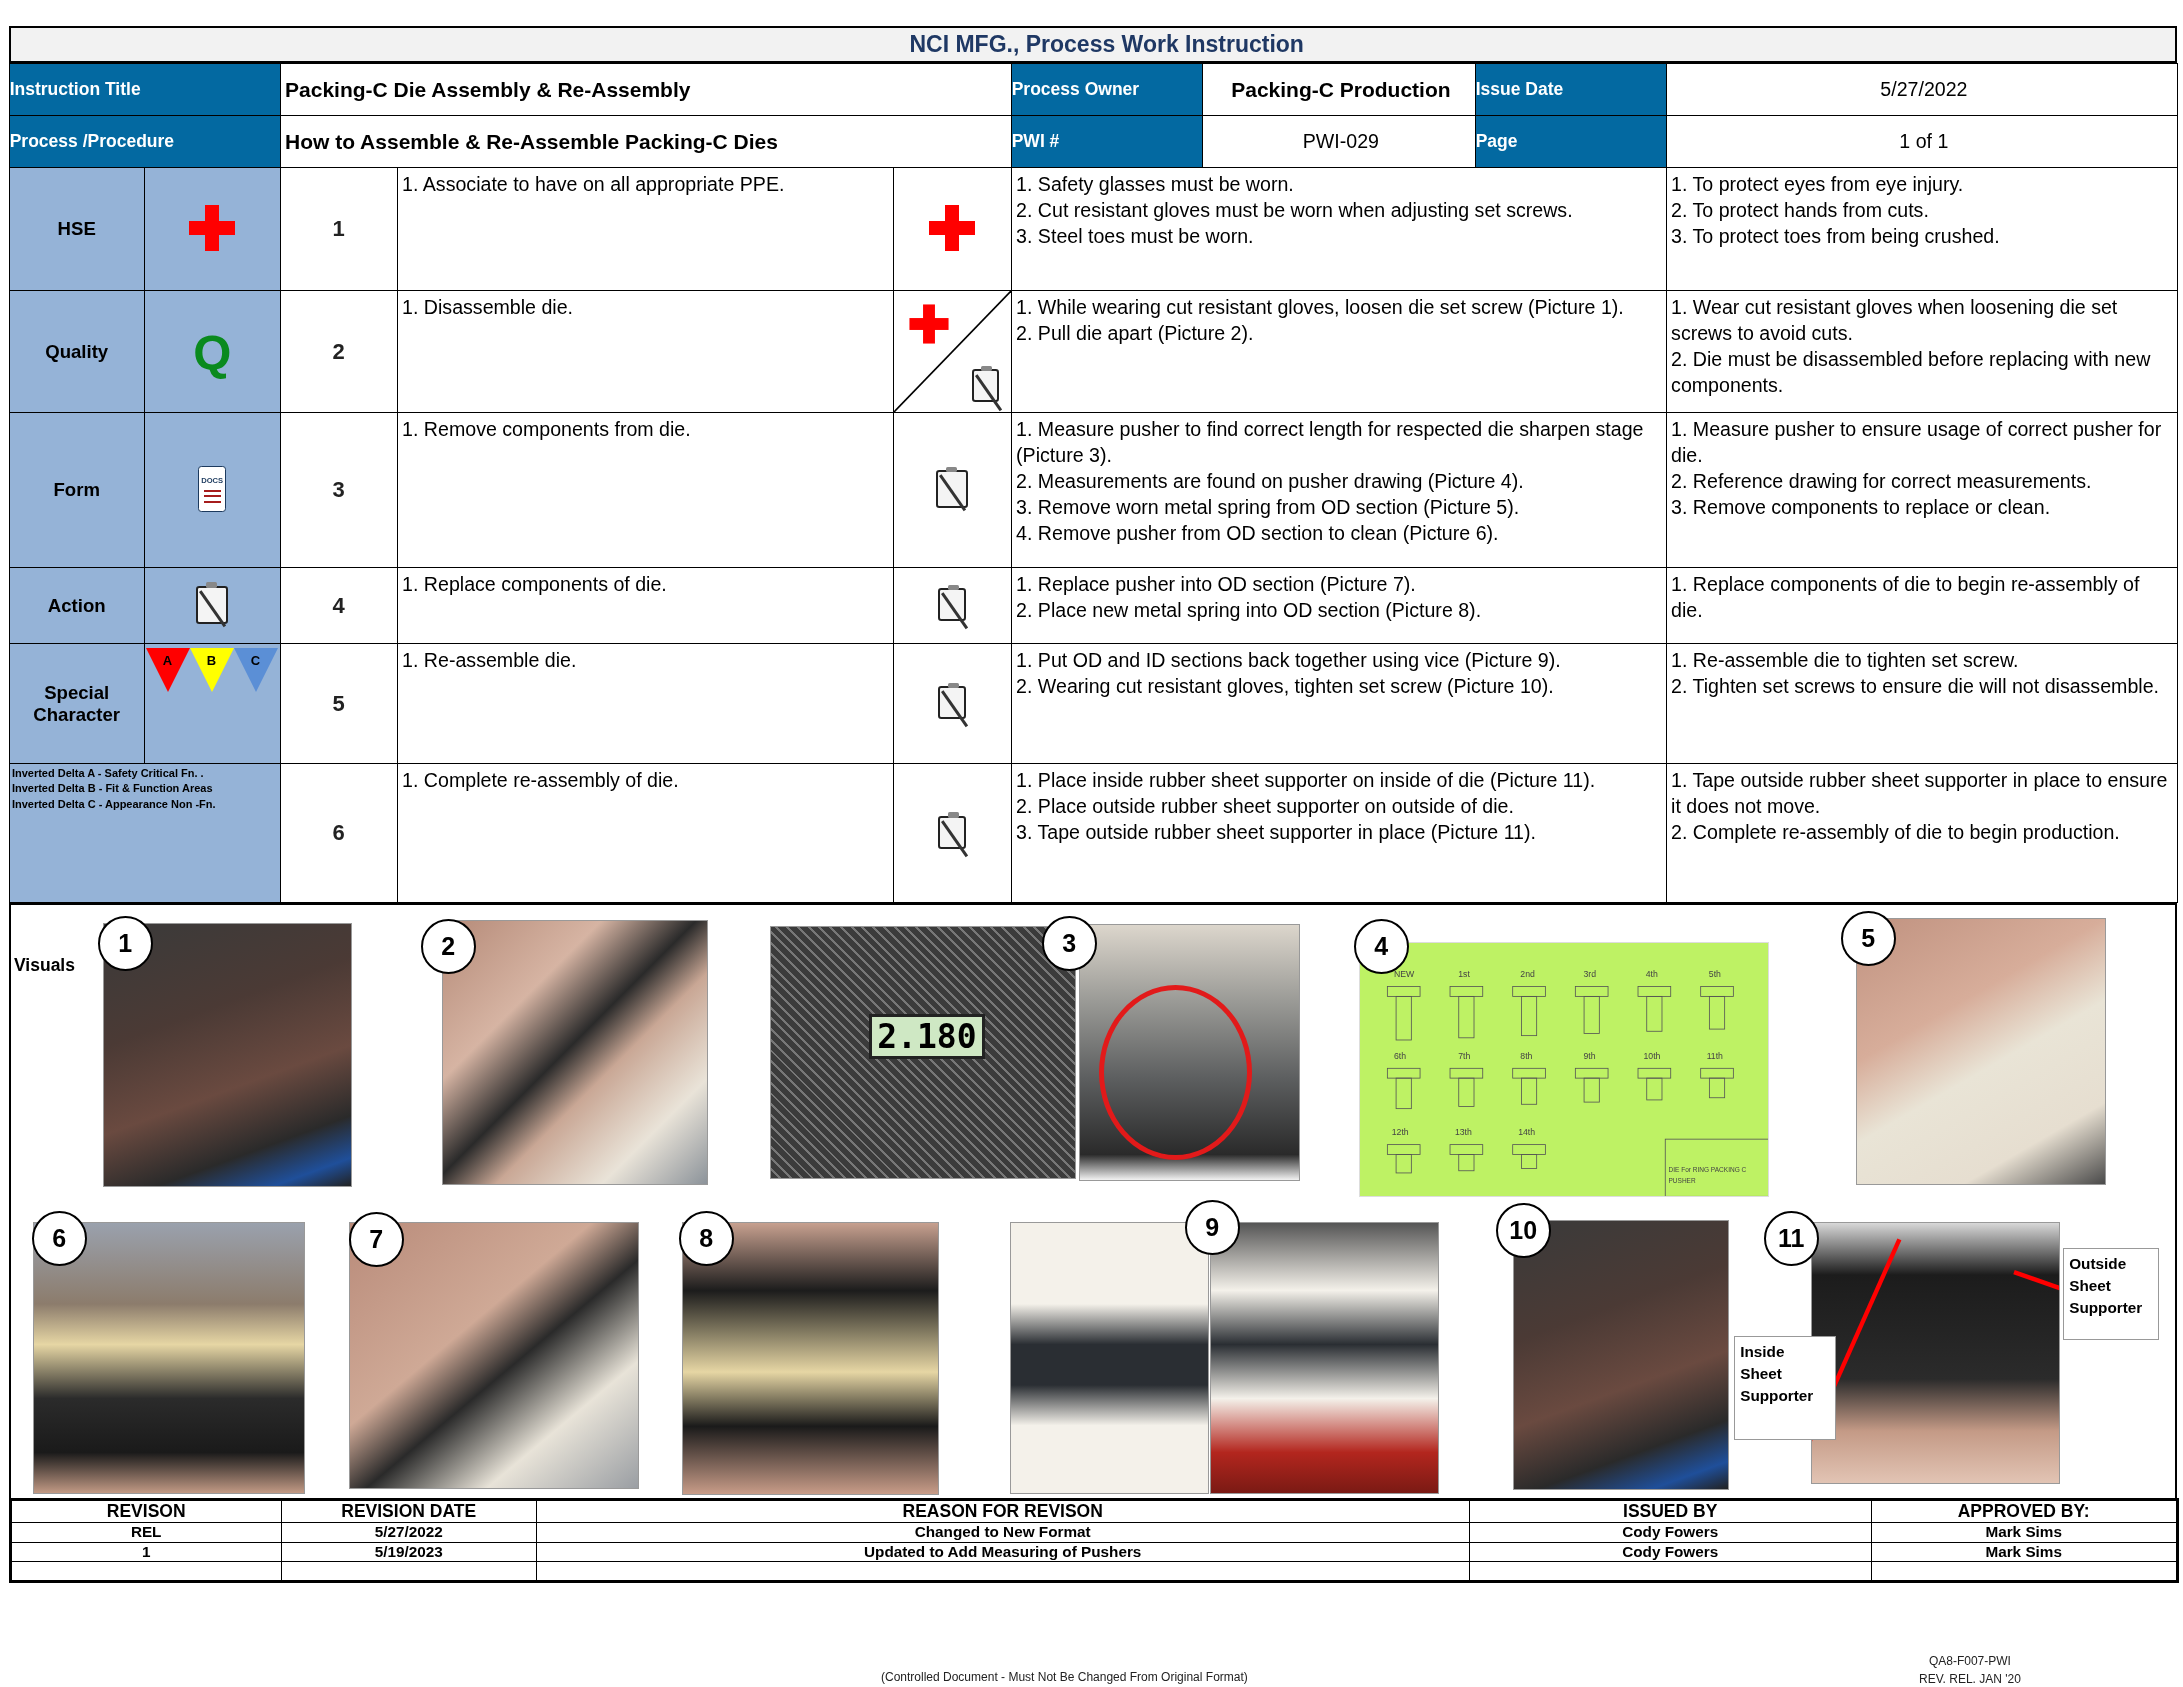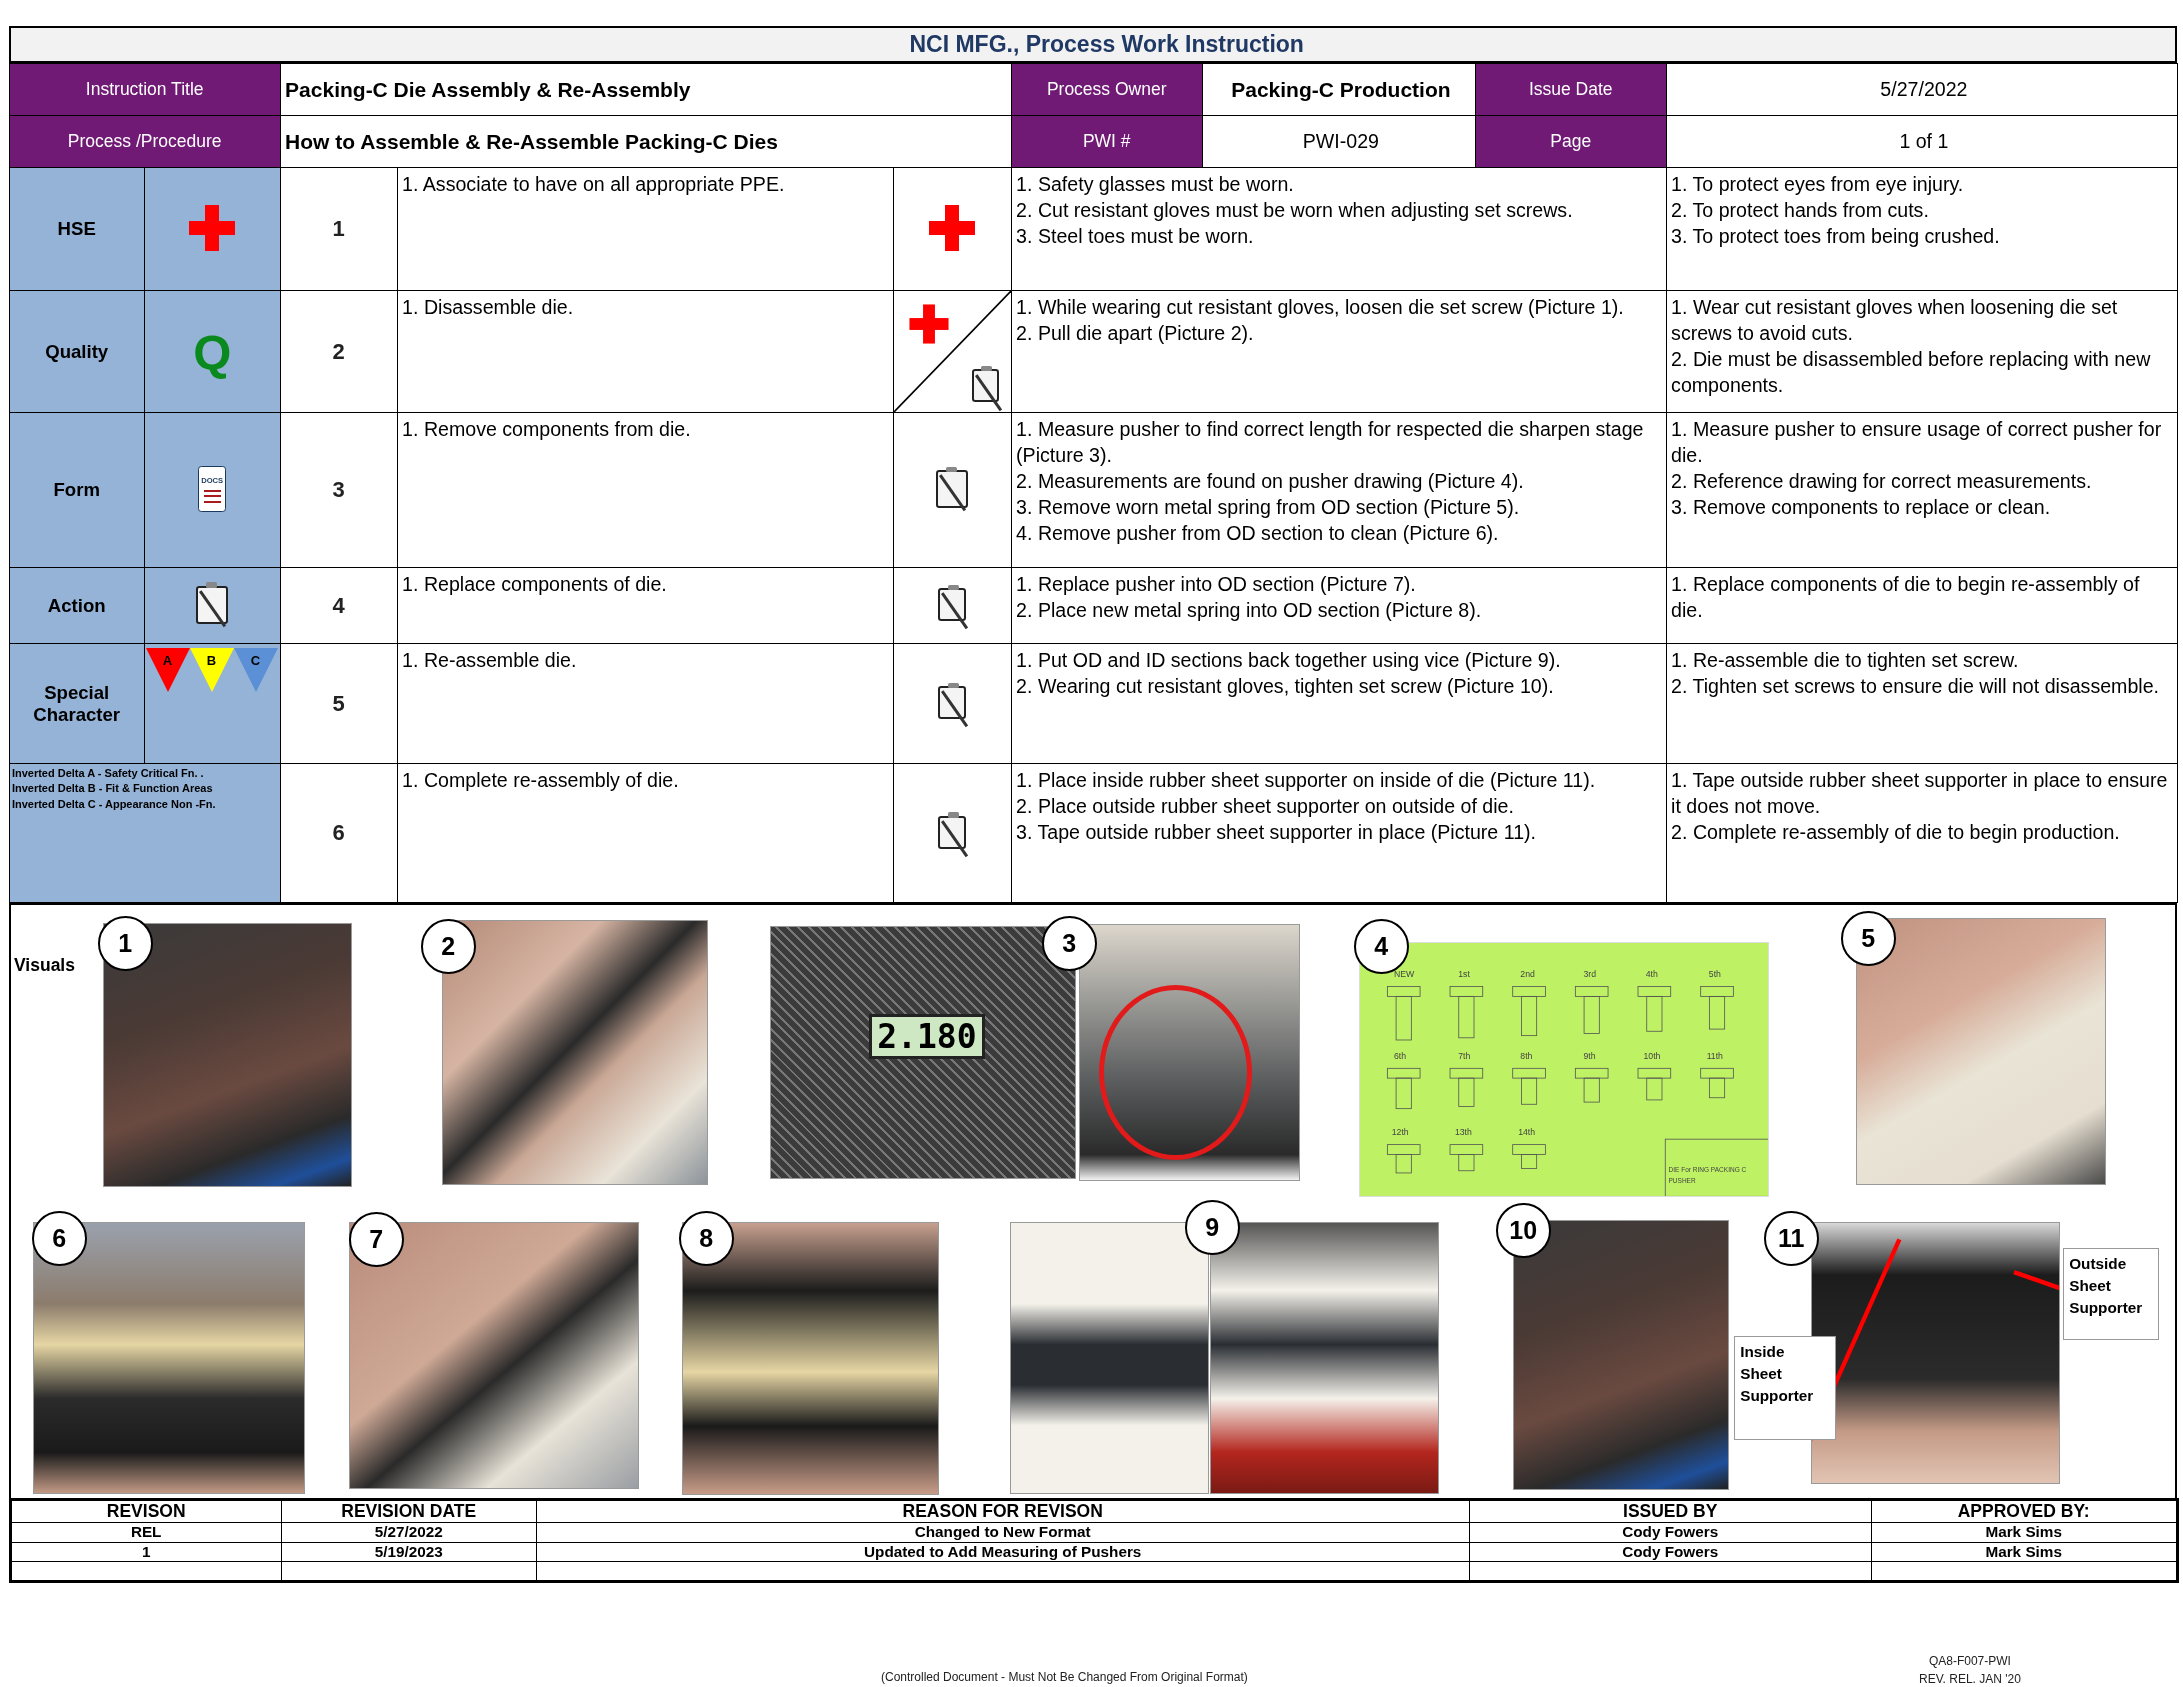--- a/index.html
+++ b/index.html
@@ -9,21 +9,21 @@
   .sheet { position: absolute; left: 8.7px; top: 26px; width: 2168px; }
 
   
   .title-bar { height: 37px; background: #f2f2f2; border: 2.7px solid #000; border-bottom: 2.2px solid #000;
     display: flex; align-items: center; justify-content: center; padding-left: 28px; }
   .title-bar span { color: #1f3864; font-weight: bold; font-size: 23px; }
 
   table.grid { border-collapse: collapse; width: 100%; table-layout: fixed; }
   table.grid td { border: 1.6px solid #000; vertical-align: middle; }
 
-  .hdr-dark { background: #701a75; color: #fff; font-weight: normal; font-size: 17.5px; text-align: center; }
+  .hdr-dark { background: #0369a1; color: #fff; font-weight: bold; font-size: 17.5px; text-align: left; }
   .hdr-val { background: #fff; font-weight: bold; font-size: 21px; padding-left: 4.4px; }
   .hdr-val.center { text-align: center; font-weight: normal; font-size: 19.6px; }
   .hdr-val.bold-center { text-align: center; font-weight: bold; }
 
   .col-head { background: #fff; font-weight: bold; font-size: 17.5px; text-align: center; }
 
   .sym-label { background: #95b3d7; font-weight: bold; font-size: 18.6px; text-align: center; color: #000000; }
   .sym-icon { background: #95b3d7; text-align: center; }
   .legend-cell { background: #95b3d7; vertical-align: top !important; font-size: 11px; font-weight: bold; padding: 2.2px 2.2px; line-height: 15.3px; margin-left: 17px; }
 

